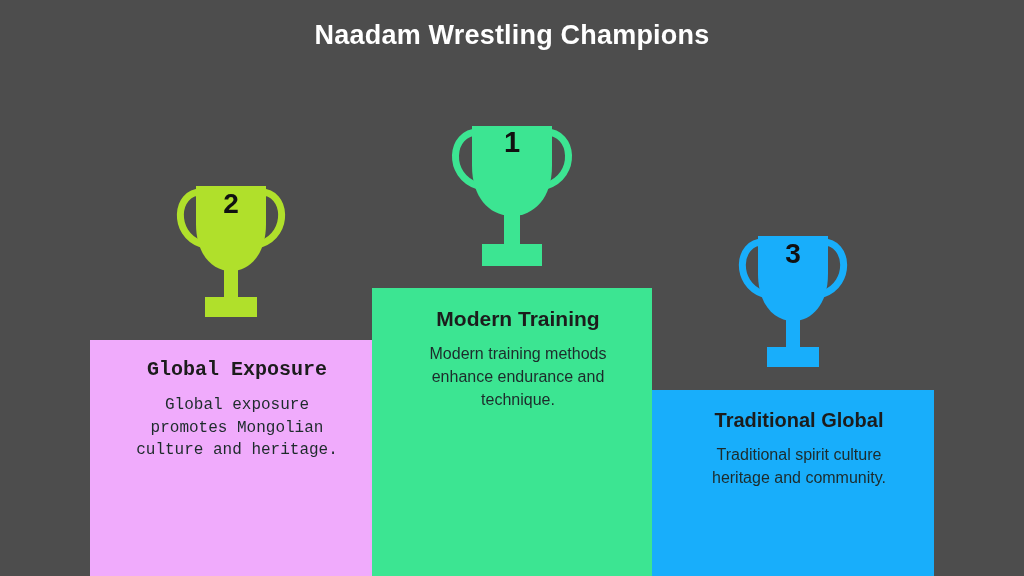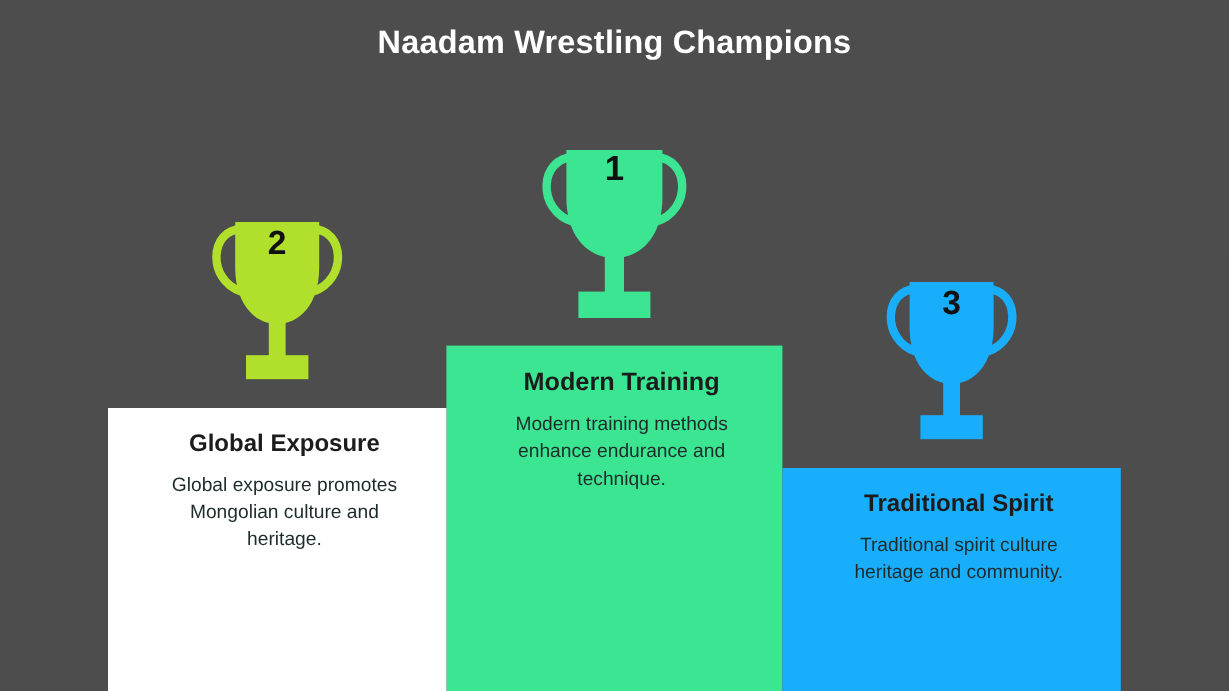--- a/index.html
+++ b/index.html
@@ -43,21 +43,21 @@
   .block {
     position: absolute;
     left: 0;
     bottom: 0;
     width: 100%;
     box-sizing: border-box;
     padding: 18px 26px 0 38px;
     text-align: center;
   }
   .col-1 .block { height: 288px; background: #3ce592; }
-  .col-2 .block { height: 236px; background: #ffffff; }
+  .col-2 .block { height: 236px; background: #f0abfc; font-family: Liberation Mono, monospace; }
   .col-3 .block { height: 186px; background: #18aefb; }
 
   .block-title {
     color: #1c1c1c;
     font-weight: bold;
     font-size: 21px;
     line-height: 1.2;
     margin: 0 0 12px 0;
   }
   .col-2 .block-title { font-size: 20px; }
@@ -146,18 +146,18 @@
         <path d="M50 24 C24 24, 21 66, 50 76" fill="none" stroke="#18aefb" stroke-width="7"></path>
         <path d="M110 24 C136 24, 139 66, 110 76" fill="none" stroke="#18aefb" stroke-width="7"></path>
         <path d="M45 18 H115 V56 C115 86, 99 103, 80 103 C61 103, 45 86, 45 56 Z" fill="#18aefb"></path>
         <rect x="73" y="101" width="14" height="30" fill="#18aefb"></rect>
         <rect x="54" y="129" width="52" height="20" fill="#18aefb"></rect>
       </svg>
       <div class="rank-num" style="top:20px;font-size:28px;">3</div>
     </div>
 
     <div class="block">
-      <p class="block-title">Traditional Spirit</p>
+      <p class="block-title">Traditional Global</p>
       <p class="block-desc">Traditional spirit culture heritage and community.</p>
     </div>
   </div>
 
 </div>
 
 </body></html>

